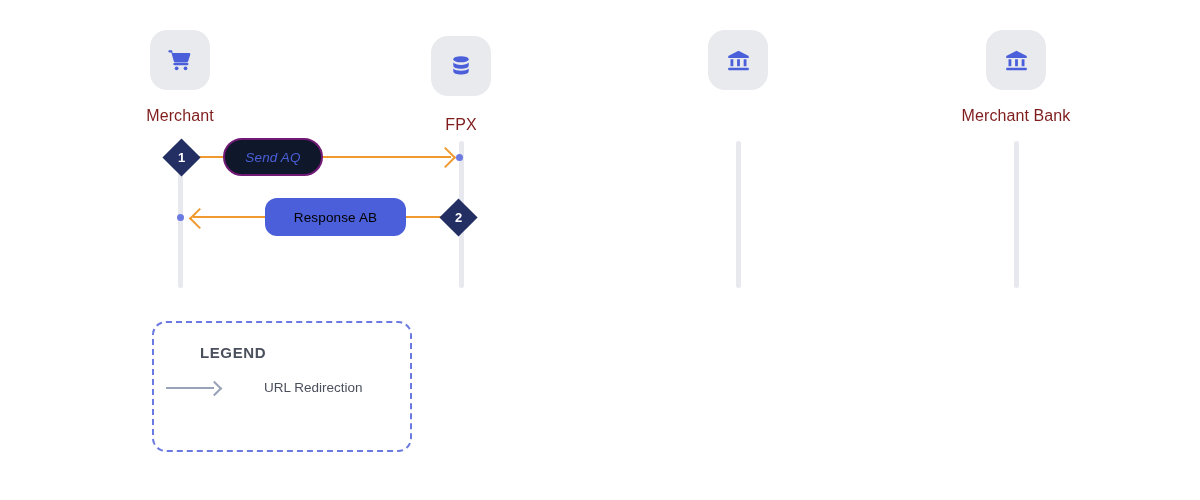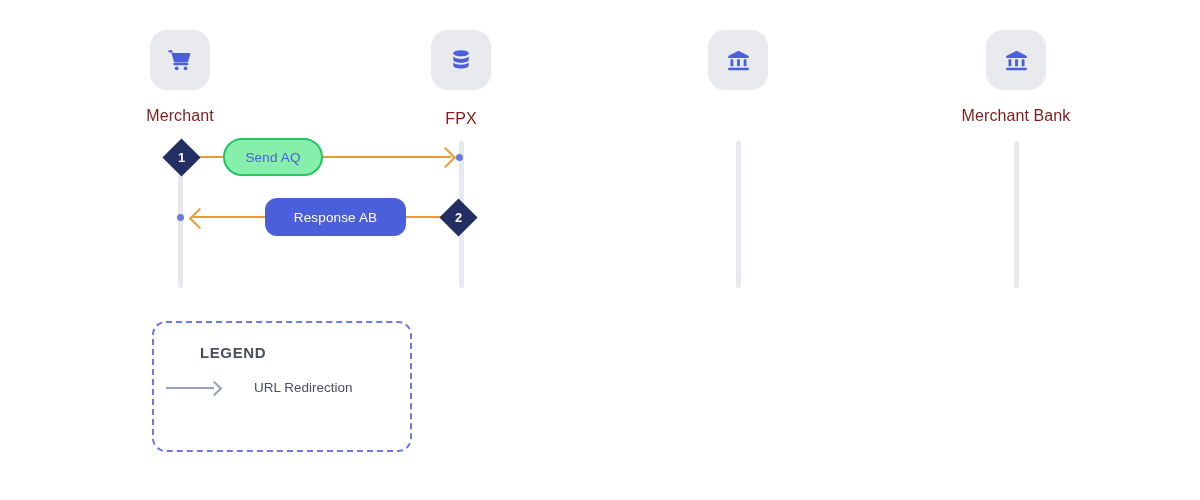--- a/index.html
+++ b/index.html
@@ -101,28 +101,29 @@
     display: flex;
     align-items: center;
     justify-content: center;
     height: 38px;
     box-sizing: border-box;
     font-size: 13.5px;
     letter-spacing: .15px;
     white-space: nowrap;
   }
   .msg-pill.outlined {
-    background: #86efac;
-    border: 2px solid #22c55e;
+    background: #0f172a;
+    border: 2px solid #701a75;
     color: #4a5fd9;
     border-radius: 19px;
+    font-style: italic;
   }
   .msg-pill.filled {
     background: #4a5fd9;
-    color: #ffffff;
+    color: #000000;
     border-radius: 12px;
   }
 
   
   .legend {
     position: absolute;
     box-sizing: border-box;
     border: 2px dashed #6b7ae0;
     border-radius: 14px;
     background: #ffffff;
@@ -160,21 +161,21 @@
     position: absolute;
     right: 2px;
     top: 2.5px;
     width: 9px;
     height: 9px;
     border-top: 2px solid currentColor;
     border-right: 2px solid currentColor;
     transform: rotate(45deg);
   }
   .legend-label {
-    margin-left: 32px;
+    margin-left: 42px;
     font-size: 13.5px;
     color: #4a4f5c;
     white-space: nowrap;
   }
 </style>
 </head>
 <body>
 
 <div class="stage">
 
@@ -185,21 +186,21 @@
           <path d="M3.5 4.2h2.1l.5 2.1h13.3c.62 0 1.05.6.87 1.19l-1.72 5.5a1.4 1.4 0 0 1-1.33.99H8.4a1.4 1.4 0 0 1-1.36-1.07L5.1 5.9H3.5a.85.85 0 0 1 0-1.7z"></path>
           <rect x="6.6" y="14.4" width="12.2" height="1.7" rx=".85"></rect>
           <circle cx="9.3" cy="18.6" r="1.5"></circle>
           <circle cx="16.4" cy="18.6" r="1.5"></circle>
         </svg>
       </span>
     </div>
     <div class="p-label">Merchant</div>
   </div>
 
-  <div class="participant" style="left:381px; top:30px;">
+  <div class="participant" style="left:381px; top:36px;">
     <div class="tile">
       <span>
         <svg width="28" height="28" viewBox="0 0 24 24" fill="#4a5fd9" aria-hidden="true">
           <ellipse cx="12" cy="6.2" rx="6.6" ry="2.6"></ellipse>
           <path d="M5.4 9.1c1.2 1.25 3.66 1.95 6.6 1.95s5.4-.7 6.6-1.95v2.6c0 1.44-2.96 2.6-6.6 2.6s-6.6-1.16-6.6-2.6z"></path>
           <path d="M5.4 14.1c1.2 1.25 3.66 1.95 6.6 1.95s5.4-.7 6.6-1.95v2.6c0 1.44-2.96 2.6-6.6 2.6s-6.6-1.16-6.6-2.6z"></path>
         </svg>
       </span>
     </div>
     <div class="p-label" style="margin-top:20px;">FPX</div>

